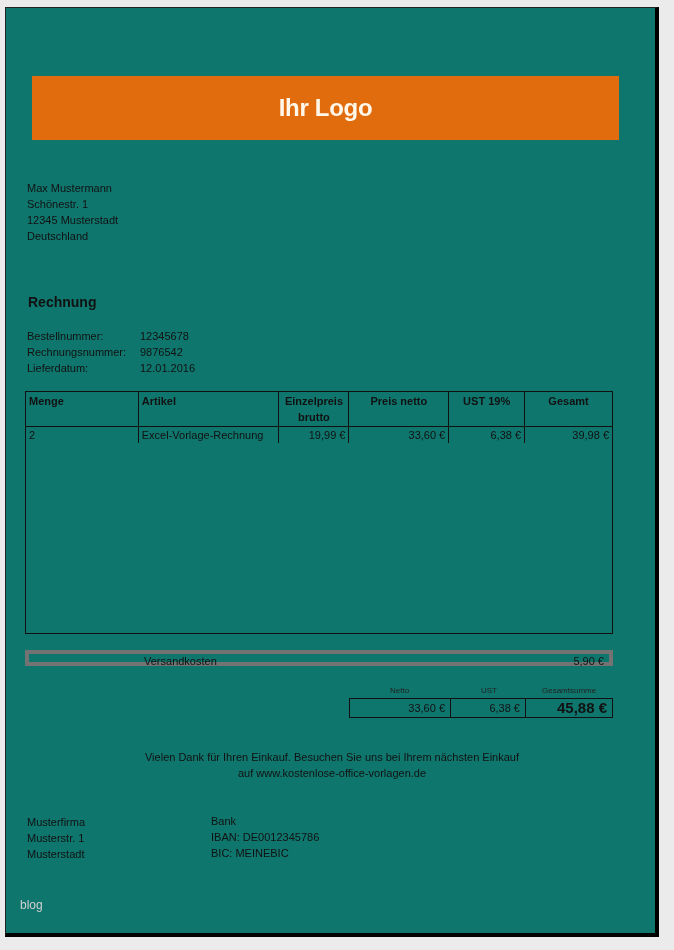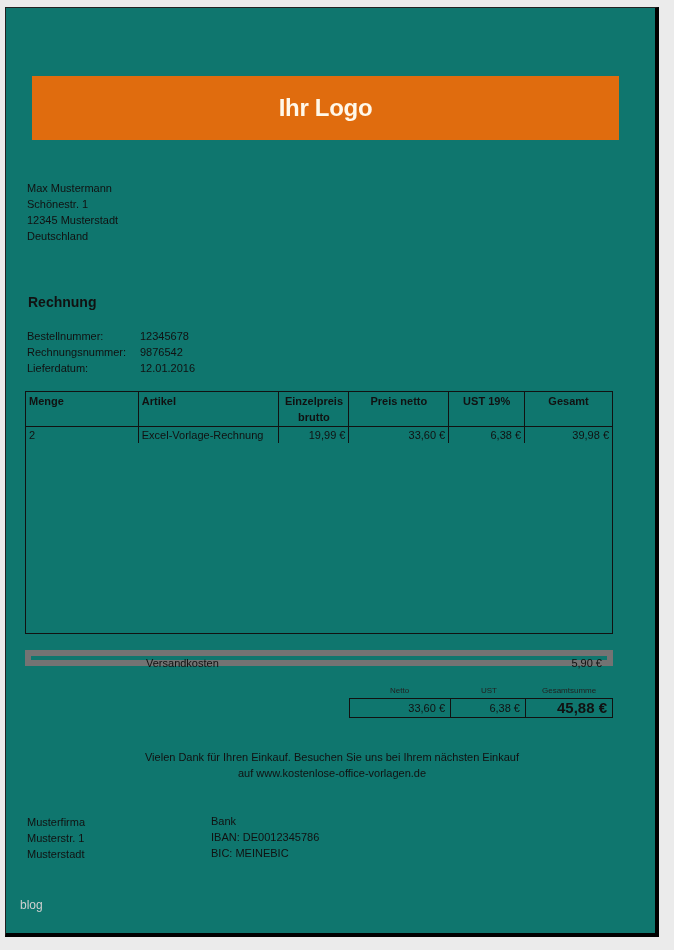--- a/index.html
+++ b/index.html
@@ -29,21 +29,21 @@
       line-height: 16px; height: 32px; box-sizing: border-box;
     }
     table.items td {
       padding: 1px 3px; vertical-align: top; line-height: 14px;
       border-left: 1px solid #111; border-right: 1px solid #111;
     }
     table.items tr.filler td { border-left: none; border-right: none; }
     .left { text-align: left; } .center { text-align: center; } .right { text-align: right; }
     .shipping {
       position: absolute; left: 25px; top: 650px; width: 588px; height: 16px;
-      border: 6px solid #737373; box-sizing: border-box; font-size: 11px; line-height: 14px;
+      border: 4px solid #737373; box-sizing: border-box; font-size: 11px; line-height: 14px;
     }
     .shipping .label { position: absolute; left: 115px; top: 0; }
     .shipping .value { position: absolute; right: 5px; top: 0; }
     .tot-labels { position: absolute; top: 686px; font-size: 8px; color: #222; }
     .totals {
       position: absolute; left: 349px; top: 698px; width: 264px; height: 20px;
       border: 1px solid #111; box-sizing: border-box; display: flex; font-size: 11px;
     }
     .totals div { box-sizing: border-box; text-align: right; padding-right: 5px; line-height: 18px; }
     .totals .c1 { width: 101px; border-right: 1px solid #111; }

